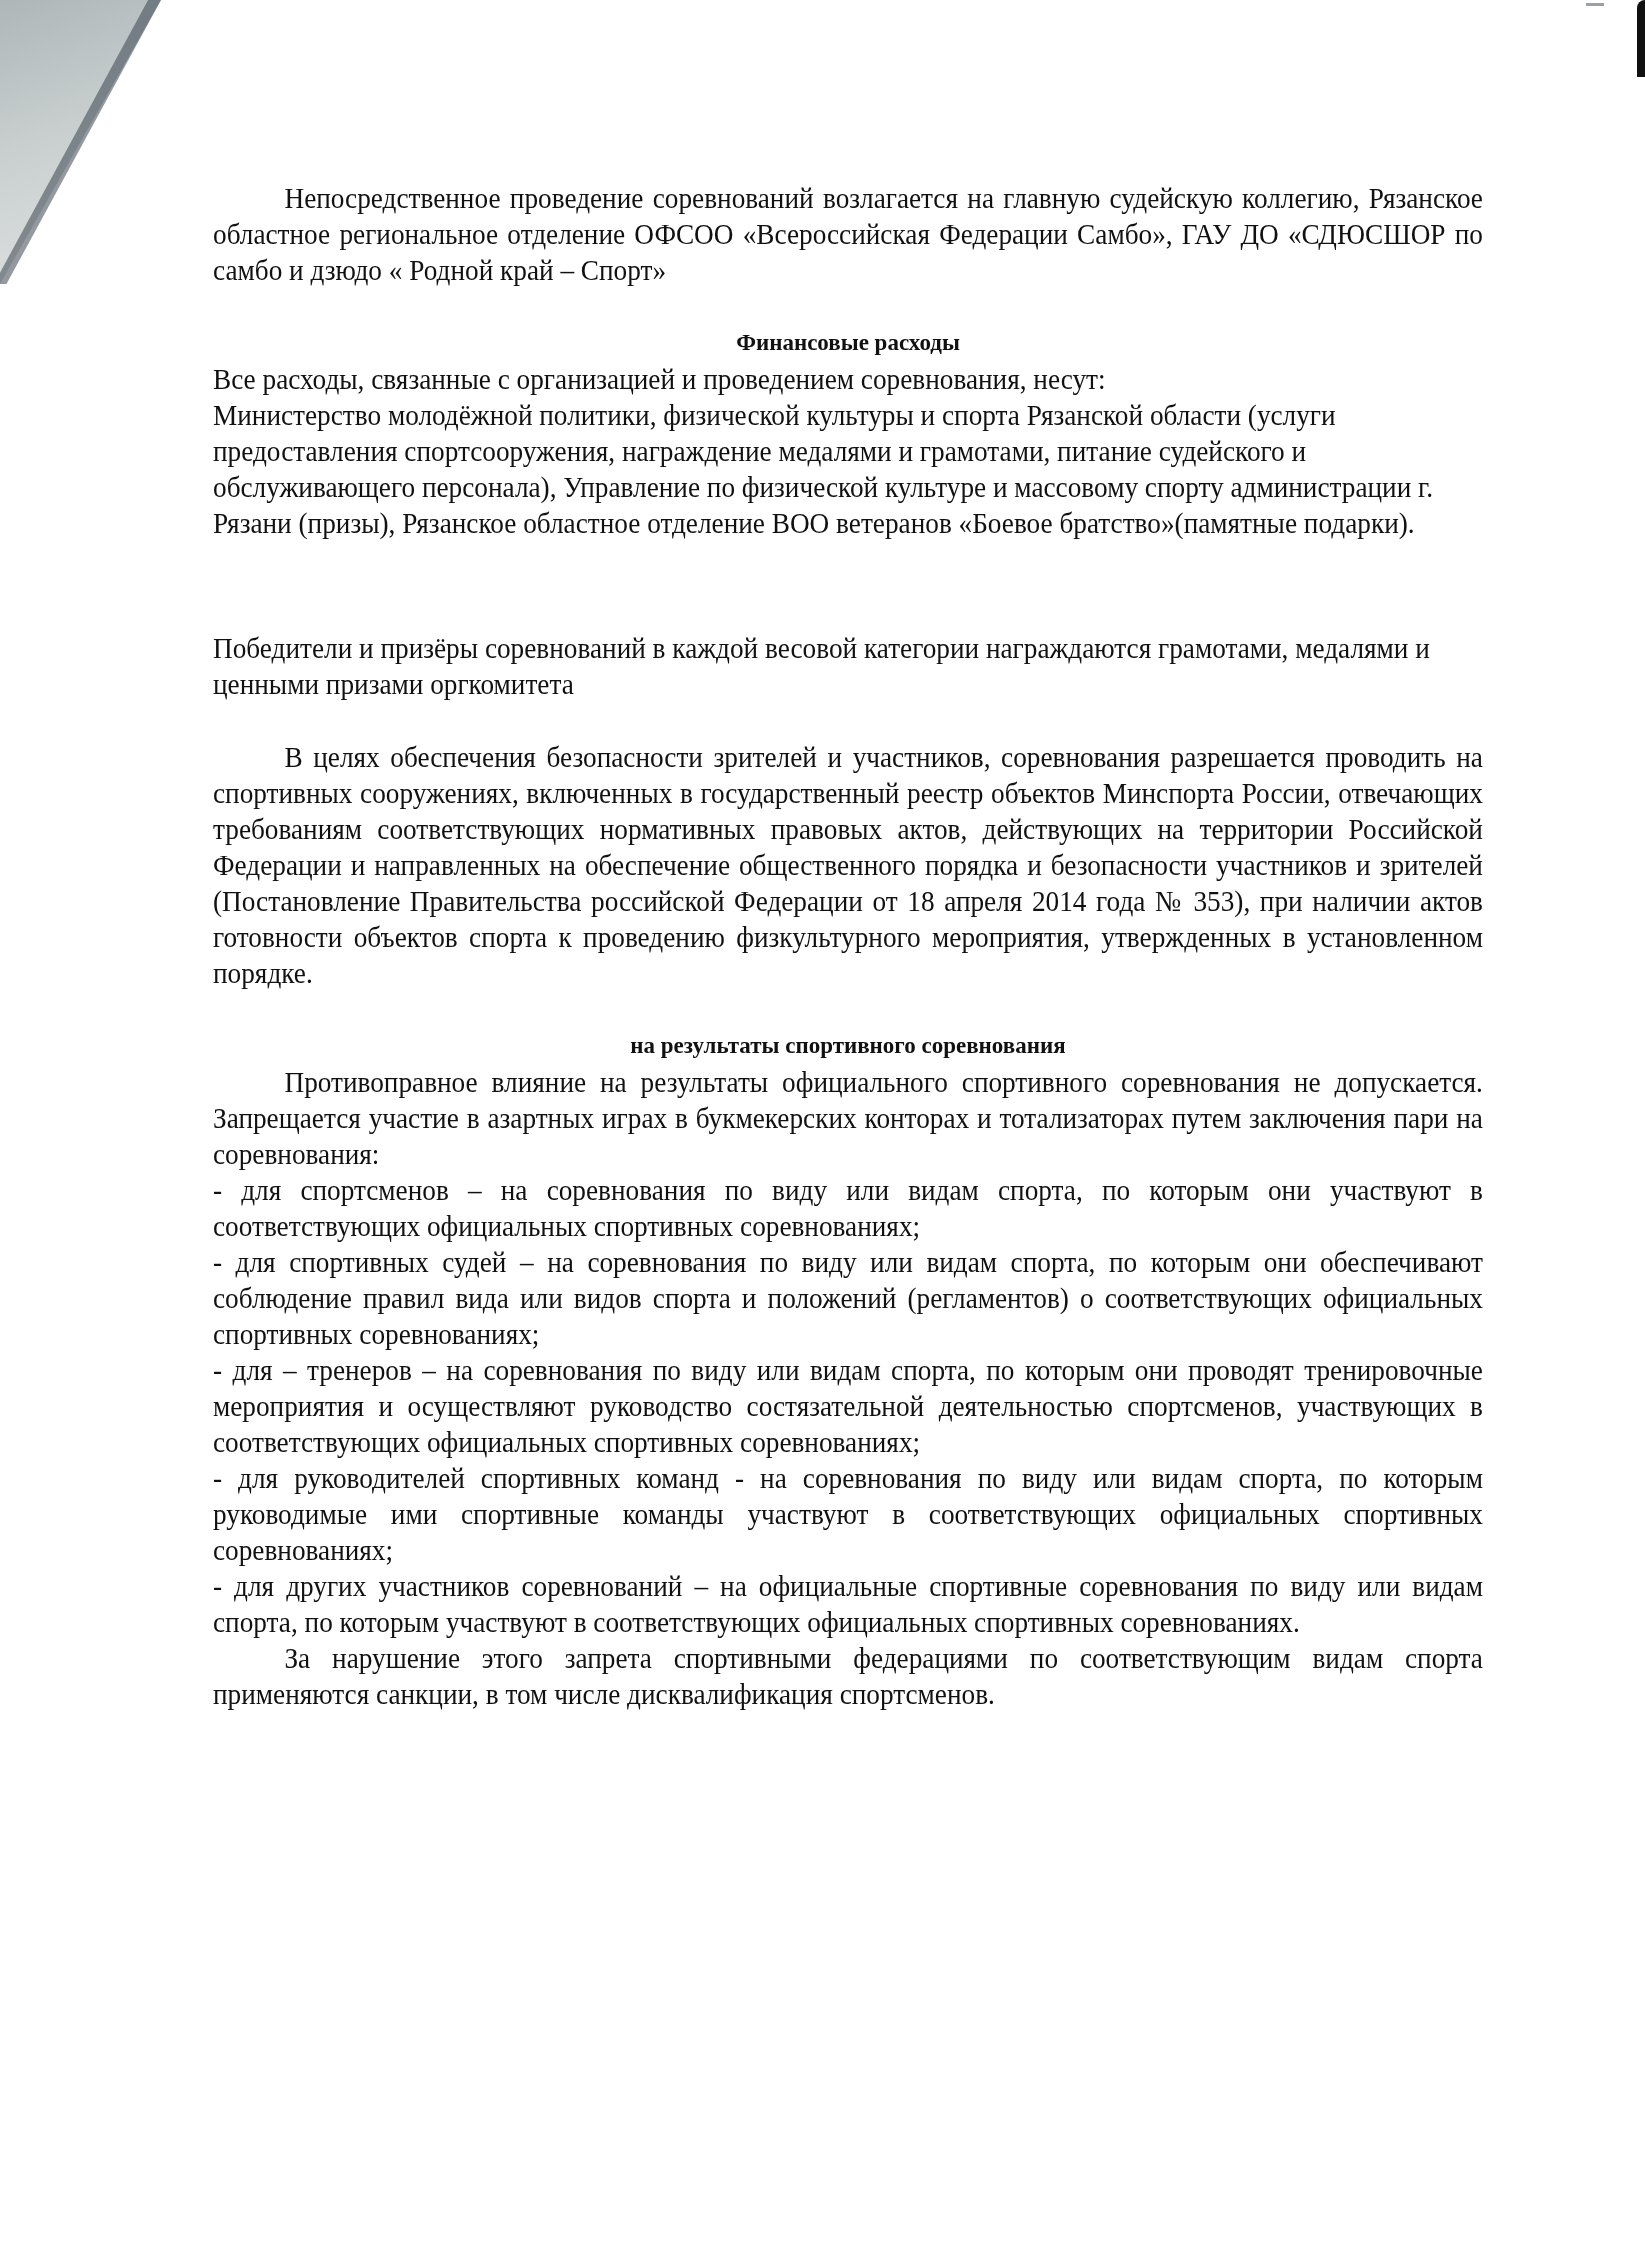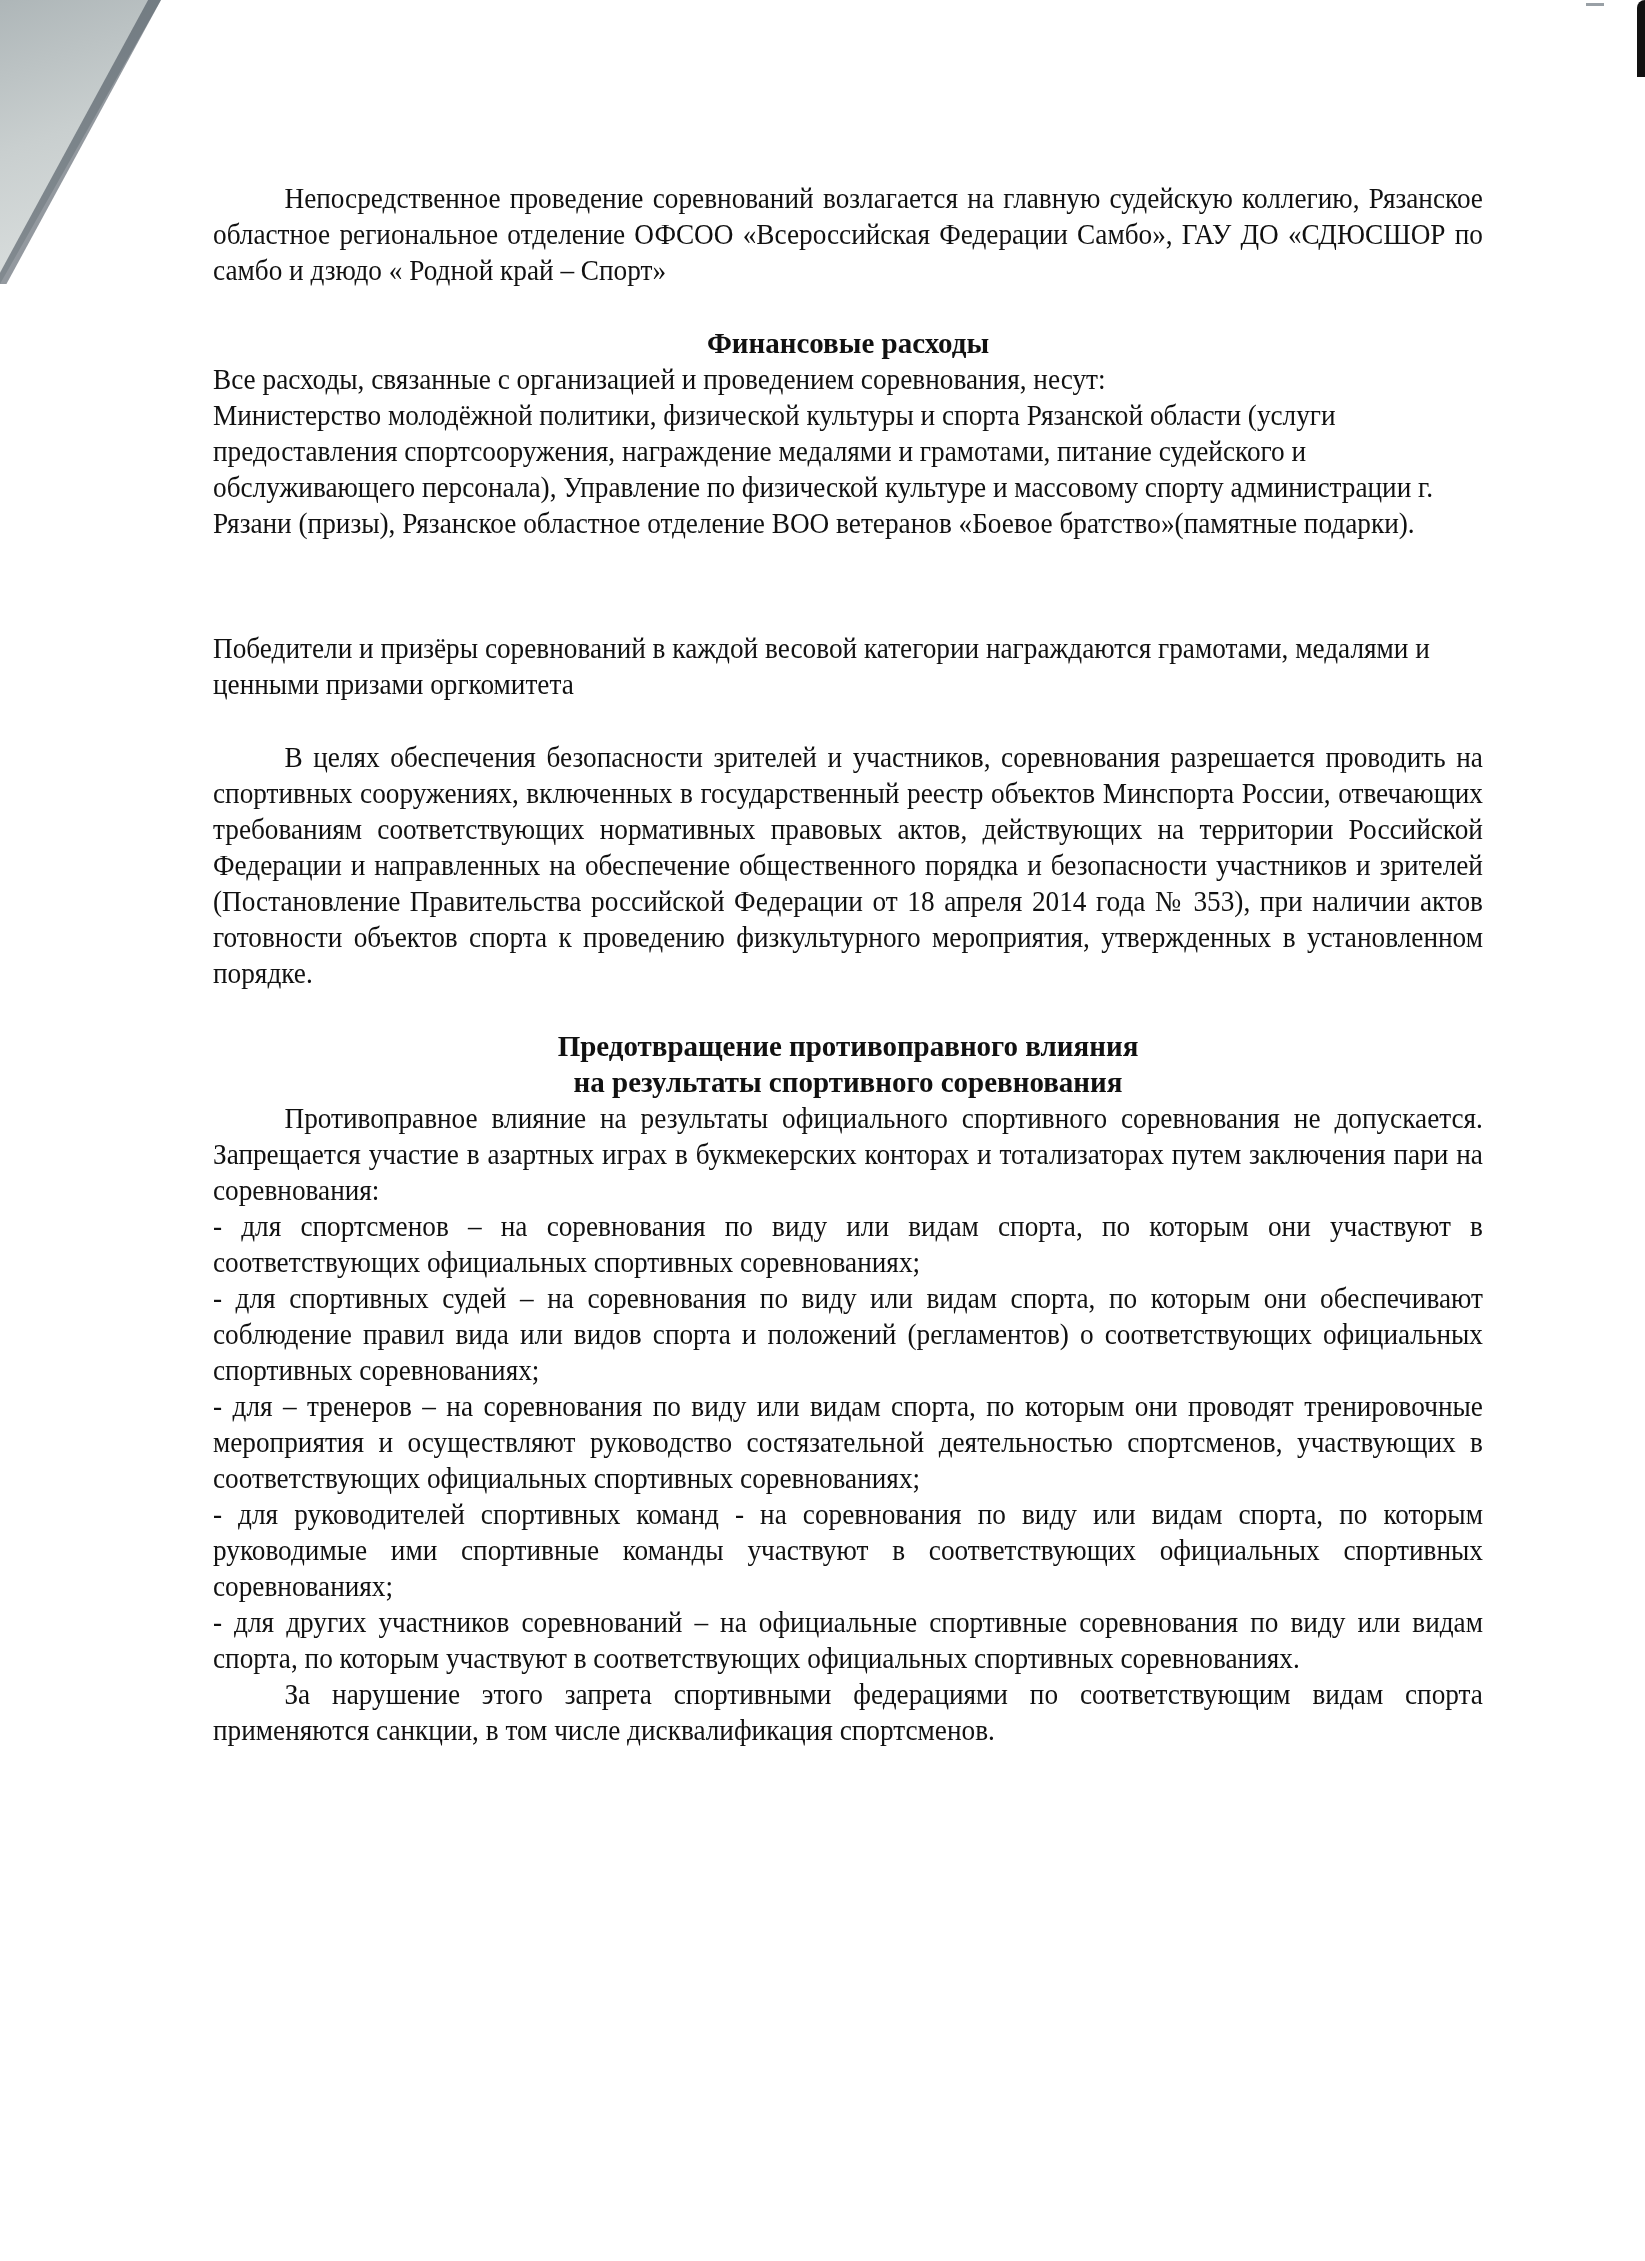--- a/index.html
+++ b/index.html
@@ -46,21 +46,21 @@
     font-size: 29px;
     line-height: 36px;
     margin: 0;
     transform: scaleX(0.94);
     transform-origin: left top;
     width: 1351px;
   }
   .just { text-align: justify; text-align-last: left; }
   .indent { text-indent: 76px; }
   .h {
-    font-size: 29px;
+    font-size: 23px;
     line-height: 36px;
     font-weight: bold;
     text-align: center;
     margin: 0;
   }
   .gap-m { height: 37px; }
   .gap-l { height: 52px; }
 </style>
 </head>
 <body>
@@ -91,21 +91,20 @@
 
   <div class="gap-m"></div>
 
   <section>
     <p class="p just indent">В целях обеспечения безопасности зрителей и участников, соревнования разрешается проводить на спортивных сооружениях, включенных в государственный реестр объектов Минспорта России, отвечающих требованиям соответствующих нормативных правовых актов, действующих на территории Российской Федерации и направленных на обеспечение общественного порядка и безопасности участников и зрителей (Постановление Правительства российской Федерации от 18 апреля 2014 года № 353), при наличии актов готовности объектов спорта к проведению физкультурного мероприятия, утвержденных в установленном порядке.</p>
   </section>
 
   <div class="gap-m"></div>
 
   <section>
-    <h2 class="h">Предотвращение противоправного влияния</h2>
     <h2 class="h">на результаты спортивного соревнования</h2>
     <p class="p just indent">Противоправное влияние на результаты официального спортивного соревнования не допускается. Запрещается участие в азартных играх в букмекерских конторах и тотализаторах путем заключения пари на соревнования:</p>
     <p class="p just">- для спортсменов – на соревнования по виду или видам спорта, по которым они участвуют в соответствующих официальных спортивных соревнованиях;</p>
     <p class="p just">- для спортивных судей – на соревнования по виду или видам спорта, по которым они обеспечивают соблюдение правил вида или видов спорта и положений (регламентов) о соответствующих официальных спортивных соревнованиях;</p>
     <p class="p just">- для – тренеров – на соревнования по виду или видам спорта, по которым они проводят тренировочные мероприятия и осуществляют руководство состязательной деятельностью спортсменов, участвующих в соответствующих официальных спортивных соревнованиях;</p>
     <p class="p just">- для руководителей спортивных команд -  на соревнования по виду или видам спорта, по которым руководимые ими спортивные команды участвуют в соответствующих официальных спортивных соревнованиях;</p>
     <p class="p just">- для других участников соревнований – на официальные спортивные соревнования по виду или видам спорта, по которым участвуют в соответствующих официальных спортивных соревнованиях.</p>
     <p class="p just indent">За нарушение этого запрета спортивными федерациями по соответствующим видам спорта применяются санкции, в том числе дисквалификация спортсменов.</p>
   </section>
 

